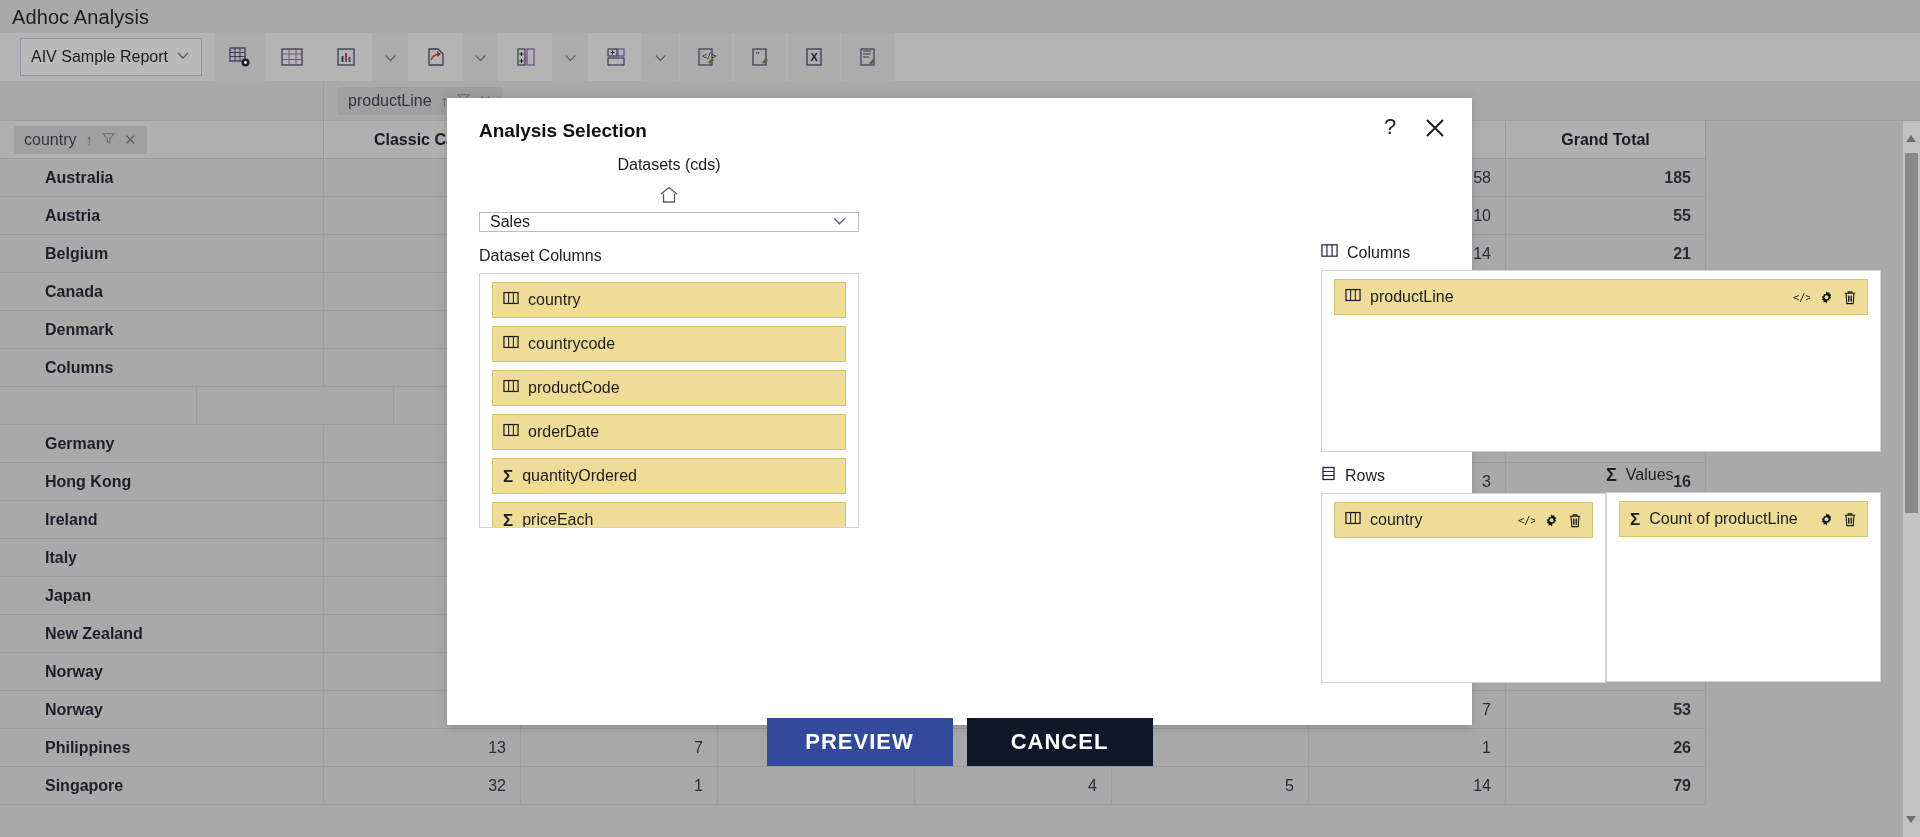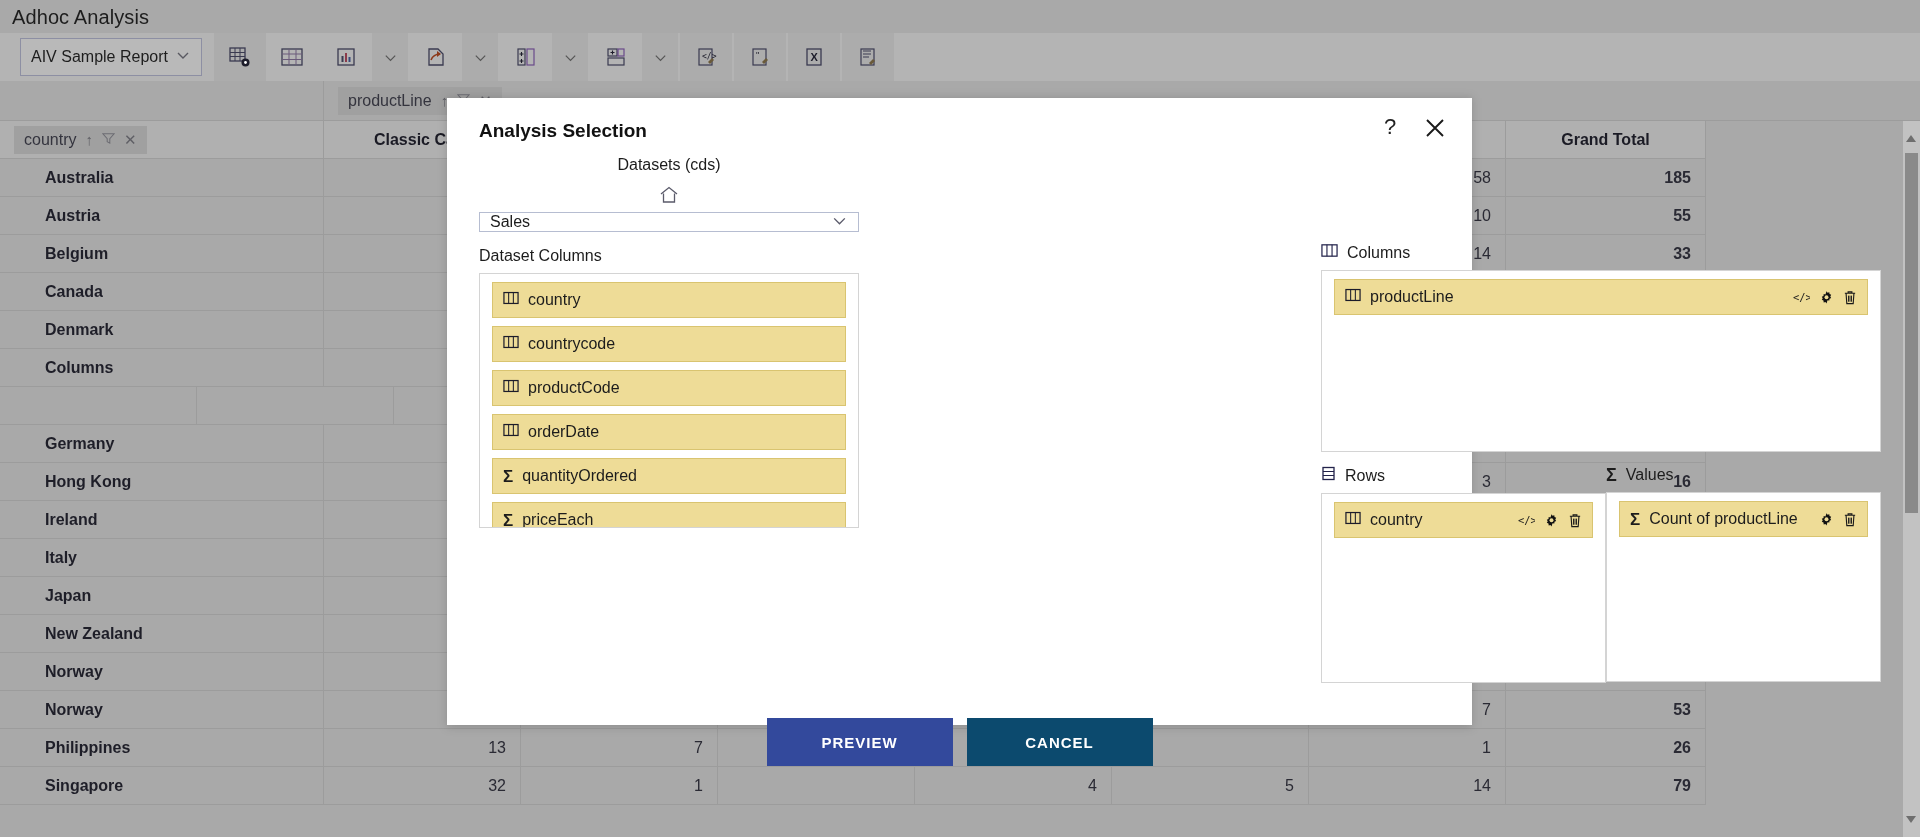--- a/index.html
+++ b/index.html
@@ -232,27 +232,27 @@
   .zone-vals { position: absolute; left: 1159px; top: 368px; width: 275px; }
   .zone-vals .zone-box { width: 275px; height: 190px; }
 
   .btn-row {
     position: absolute; left: 0; top: 620px; width: 1025px;
     display: flex; justify-content: center; gap: 14px;
   }
   .btn {
     width: 186px; height: 48px;
     display: flex; align-items: center; justify-content: center;
-    font-size: 15px; font-weight: bold; letter-spacing: 1px;
+    font-size: 22px; font-weight: bold; letter-spacing: 1px;
     color: #fff; cursor: pointer;
     border: none;
     font-family: "Liberation Sans", sans-serif;
   }
   .btn-preview { background: #33499c; }
-  .btn-cancel { background: #0c4a6e; }
+  .btn-cancel { background: #0f172a; }
 
   
   .dots {
     position: absolute;
     background-image: radial-gradient(#8c98d8 1.2px, transparent 1.3px);
     background-size: 11px 11px;
     pointer-events: none;
   }
   .dots-a { left: 1218px; top: 101px; width: 245px; height: 72px; }
   .dots-b { left: 1437px; top: 101px; width: 33px; height: 205px; }
@@ -446,21 +446,21 @@
           <div class="cell total num">55</div>
         </div>
         <div class="grid-row">
           <div class="cell country">Belgium</div>
           <div class="cell val num"></div>
           <div class="cell val num"></div>
           <div class="cell val num"></div>
           <div class="cell val num"></div>
           <div class="cell val num"></div>
           <div class="cell val num">14</div>
-          <div class="cell total num">33</div>
+          <div class="cell total num">21</div>
         </div>
         <div class="grid-row">
           <div class="cell country">Canada</div>
           <div class="cell val num"></div>
           <div class="cell val num"></div>
           <div class="cell val num"></div>
           <div class="cell val num"></div>
           <div class="cell val num">16</div>
           <div class="cell val num">15</div>
           <div class="cell total num">70</div>

